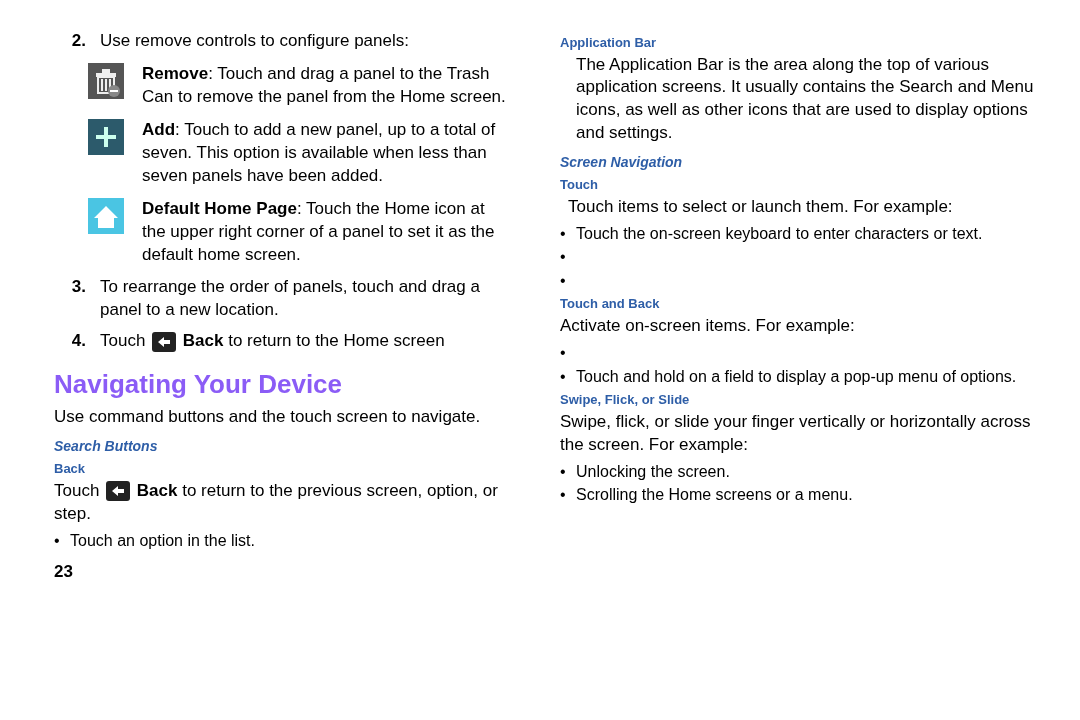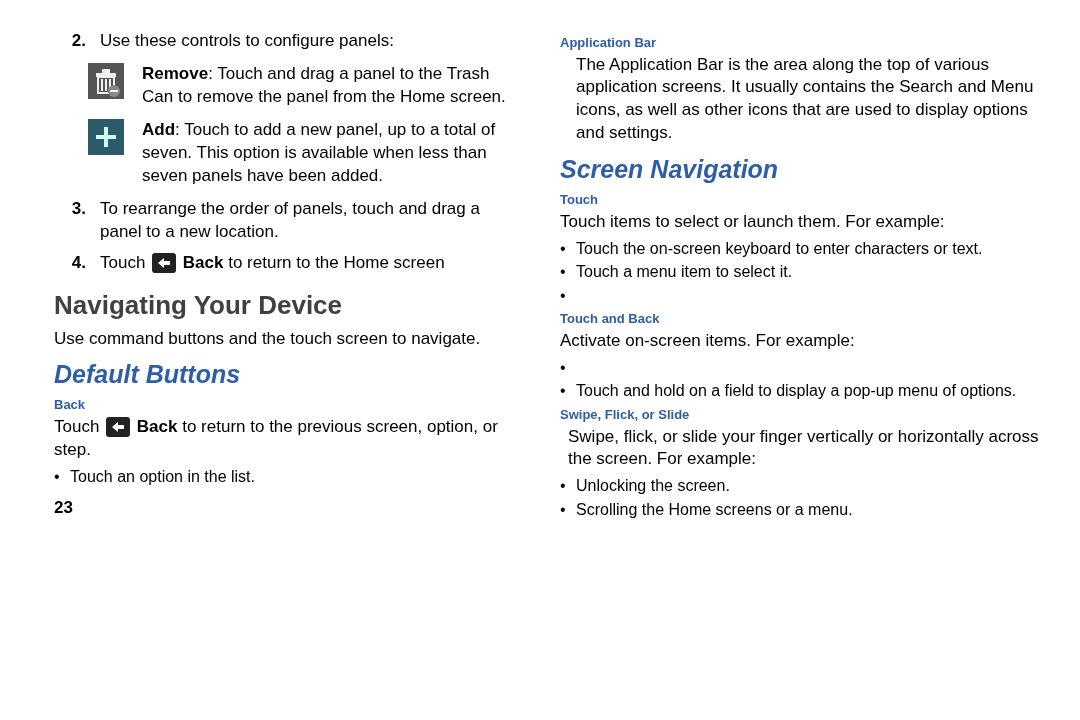--- a/index.html
+++ b/index.html
@@ -22,41 +22,41 @@
   .col {
     width: 480px;
   }
   .numitem { display:flex; margin-bottom:8px; }
   .numitem .num { font-weight:bold; width:24px; text-align:right; margin-right:14px; flex-shrink:0; margin-left:32px;}
   .numitem .body { flex:1; }
   .icontable { display:flex; margin: 10px 0 10px 58px; }
   .iconcell { width:40px; flex-shrink:0; margin-right:14px; }
   .icon-svg { width:36px; height:36px; }
   .iconbody { flex:1; }
-  .h1 { font-family: Arial, Helvetica, sans-serif; font-weight:bold; font-size:26px; color:#404040; margin: 14px 0 4px 24px; }
-  .h2 { font-family: Arial, Helvetica, sans-serif; font-weight:bold; font-style:italic; font-size:25px; color:#2e5ea7; margin: 8px 0 2px 24px; }
+  .h1 { font-family: Arial, Helvetica, sans-serif; font-weight:bold; font-size:26px; color:#8b5cf6; margin: 14px 0 4px 24px; }
+  .h2 { font-family: Arial, Helvetica, sans-serif; font-weight:bold; font-style:italic; font-size:14px; color:#2e5ea7; margin: 8px 0 2px 24px; }
   .h3 { font-family: Arial, Helvetica, sans-serif; font-weight:bold; font-size:13px; color:#2e5ea7; margin: 4px 0 2px 24px; }
   .para { margin: 0 0 4px 24px; }
   .bull { display:flex; margin: 2px 0 2px 24px; font-size:16px;}
   .bull .dot { width:16px; flex-shrink:0;}
   .pagenum { margin-left:24px; margin-top:10px;font-weight:bold;}
   .back-icon { display:inline-block; vertical-align:middle; width:24px; height:20px; margin:0 2px;}
   .back-icon svg { width:24px; height:20px; }
   b { font-weight:bold; }
 </style>
 </head>
 <body>
 
 <div class="page">
 
   <div class="col">
 
     <div class="numitem">
       <div class="num">2.</div>
-      <div class="body">Use these controls to configure panels:</div>
+      <div class="body">Use remove controls to configure panels:</div>
     </div>
 
     <div class="icontable">
       <div class="iconcell">
         <svg class="icon-svg" viewBox="0 0 36 36">
             <rect x="0" y="0" width="36" height="36" fill="#555"></rect>
         <rect x="8" y="10" width="20" height="4" fill="#eee"></rect>
         <rect x="14" y="6" width="8" height="4" fill="#eee"></rect>
         <rect x="10" y="14" width="16" height="16" fill="none" stroke="#eee" stroke-width="2"></rect>
         <line x1="14" y1="16" x2="14" y2="28" stroke="#eee" stroke-width="2"></line>
@@ -77,20 +77,31 @@
             <rect x="0" y="0" width="36" height="36" fill="#2c5a6b"></rect>
         <rect x="16" y="8" width="4" height="20" fill="#cfe"></rect>
         <rect x="8" y="16" width="20" height="4" fill="#cfe"></rect>
         </svg>
       </div>
       <div class="iconbody">
         <b>Add</b><span>: Touch to add a new panel, up to a total of seven. This option is available when less than seven panels have been added.</span>
       </div>
     </div>
 
+    <div class="icontable">
+      <div class="iconcell">
+        <svg class="icon-svg" viewBox="0 0 36 36">
+            <rect x="0" y="0" width="36" height="36" fill="#4ac5e3"></rect>
+        <polygon points="18,8 30,20 26,20 26,30 10,30 10,20 6,20" fill="#fff"></polygon>
+        </svg>
+      </div>
+      <div class="iconbody">
+        <b>Default Home Page</b><span>: Touch the Home icon at the upper right corner of a panel to set it as the default home screen.</span>
+      </div>
+    </div>
 
     <div class="numitem">
       <div class="num">3.</div>
       <div class="body">To rearrange the order of panels, touch and drag a panel to a new location.</div>
     </div>
 
     <div class="numitem">
       <div class="num">4.</div>
       <div class="body">
         <span>Touch </span>
@@ -100,21 +111,21 @@
           <path d="M6 10 L12 5 L12 8 L18 8 L18 12 L12 12 L12 15 Z" fill="#fff"></path>
             </svg>
         </span>
         <b> Back</b>
         <span> to return to the Home screen</span>
       </div>
     </div>
 
     <div class="h1">Navigating Your Device</div>
     <div class="para">Use command buttons and the touch screen to navigate.</div>
-    <div class="h2">Default Buttons</div>
+    <div class="h2">Search Buttons</div>
     <div class="h3">Back</div>
     <div class="para">
       <span>Touch </span>
       <span class="back-icon">
         <svg viewBox="0 0 24 20">
             <rect x="0" y="0" width="24" height="20" rx="3" fill="#222"></rect>
         <path d="M6 10 L12 5 L12 8 L18 8 L18 12 L12 12 L12 15 Z" fill="#fff"></path>
           </svg>
       </span>
       <b> Back</b>
@@ -126,45 +137,44 @@
       </div>
     <div class="pagenum">23</div>
   </div>
 
   <div class="col">
     <div class="h3" style="margin-left:0">Application Bar</div>
     <div class="para" style="margin-left:16px">The Application Bar is the area along the top of various application screens. It usually contains the Search and Menu icons, as well as other icons that are used to display options and settings.</div>
 
     <div class="h2" style="margin-left:0">Screen Navigation</div>
     <div class="h3" style="margin-left:0">Touch</div>
-    <div class="para" style="margin-left:0">Touch items to select or launch them. For example:</div>
+    <div class="para" style="margin-left:8px">Touch items to select or launch them. For example:</div>
     <div class="bull" style="margin-left:0">
         <div class="dot">•</div>
         <div>Touch the on-screen keyboard to enter characters or text.</div>
       </div>
     <div class="bull" style="margin-left:0">
         <div class="dot">•</div>
-        <div>Touch a menu item to select it.</div>
       </div>
     <div class="bull" style="margin-left:0">
         <div class="dot">•</div>
       </div>
 
     <div class="h3" style="margin-left:0">Touch and Back</div>
     <div class="para" style="margin-left:0">Activate on-screen items. For example:</div>
     <div class="bull" style="margin-left:0">
         <div class="dot">•</div>
       </div>
     <div class="bull" style="margin-left:0">
         <div class="dot">•</div>
         <div>Touch and hold on a field to display a pop-up menu of options.</div>
       </div>
 
     <div class="h3" style="margin-left:0">Swipe, Flick, or Slide</div>
-    <div class="para" style="margin-left:8px">Swipe, flick, or slide your finger vertically or horizontally across the screen. For example:</div>
+    <div class="para" style="margin-left:0">Swipe, flick, or slide your finger vertically or horizontally across the screen. For example:</div>
     <div class="bull" style="margin-left:0">
         <div class="dot">•</div>
         <div>Unlocking the screen.</div>
       </div>
     <div class="bull" style="margin-left:0">
         <div class="dot">•</div>
         <div>Scrolling the Home screens or a menu.</div>
       </div>
   </div>
 

